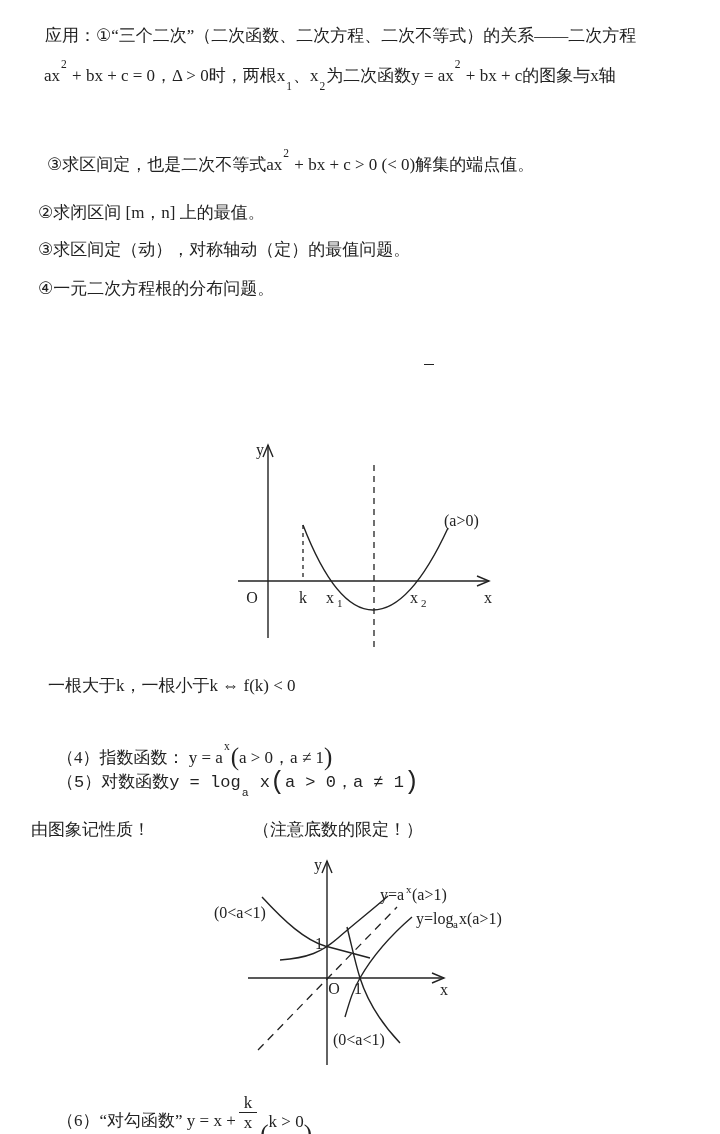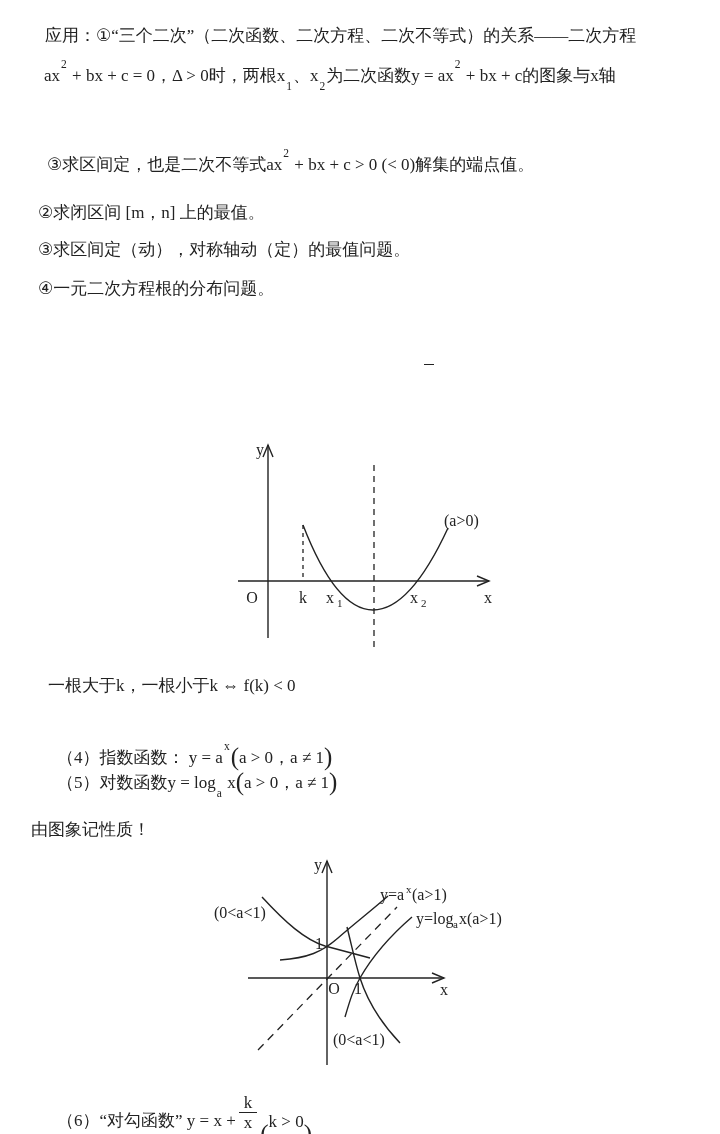--- a/index.html
+++ b/index.html
@@ -97,26 +97,29 @@
   </svg>
 
   <div class="line" style="left:48px;top:673px;">
     <span>一根大于k，一根小于k ⇔ f(k) &lt; 0</span>
   </div>
 
   <div class="line" style="left:57px;top:717px;margin-top:28px;">
     <span>（4）指数函数： y = a</span><sup>x</sup><span class="bp">(</span><span>a &gt; 0，a ≠ 1</span><span class="bp">)</span>
   </div>
 
-  <div class="line" style="left:57px;top:770px;">
+  <div class="line" style="left:57px;top:770px;font-family:Liberation Mono, monospace;">
     <span>（5）对数函数y = log</span><sub>a</sub><span> x</span><span class="bp">(</span><span>a &gt; 0，a ≠ 1</span><span class="bp">)</span>
   </div>
 
   <div class="line" style="left:31px;top:817px;">
     <span>由图象记性质！</span>
+  </div>
+  <div class="line" style="left:253px;top:817px;">
+    <span>（注意底数的限定！）</span>
   </div>
 
   <svg style="left:200px;top:852px;" width="320" height="226" viewBox="0 0 320 226">
     <line class="stroke" x1="127" y1="9" x2="127" y2="213"></line>
     <polyline class="stroke" points="122,21 127,9 132,21"></polyline>
     <line class="stroke" x1="48" y1="126" x2="244" y2="126"></line>
     <polyline class="stroke" points="232,121 244,126 232,131"></polyline>
     <line class="thin" x1="58" y1="198" x2="197" y2="55" stroke-dasharray="8,6"></line>
     <path class="stroke" d="M80,108 C108,106 122,100 138,86 C154,72 172,58 188,44"></path>
     <path class="stroke" d="M62,45 C85,70 105,88 125,94 C140,98 155,102 170,106"></path>

